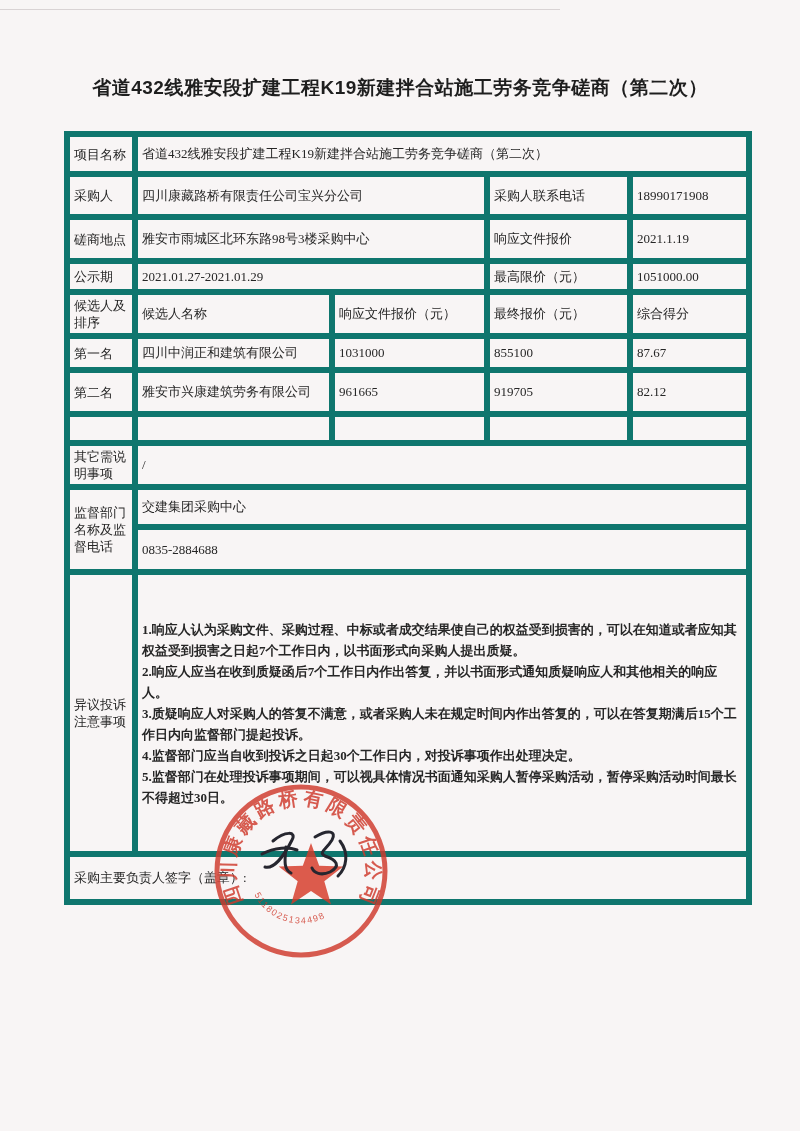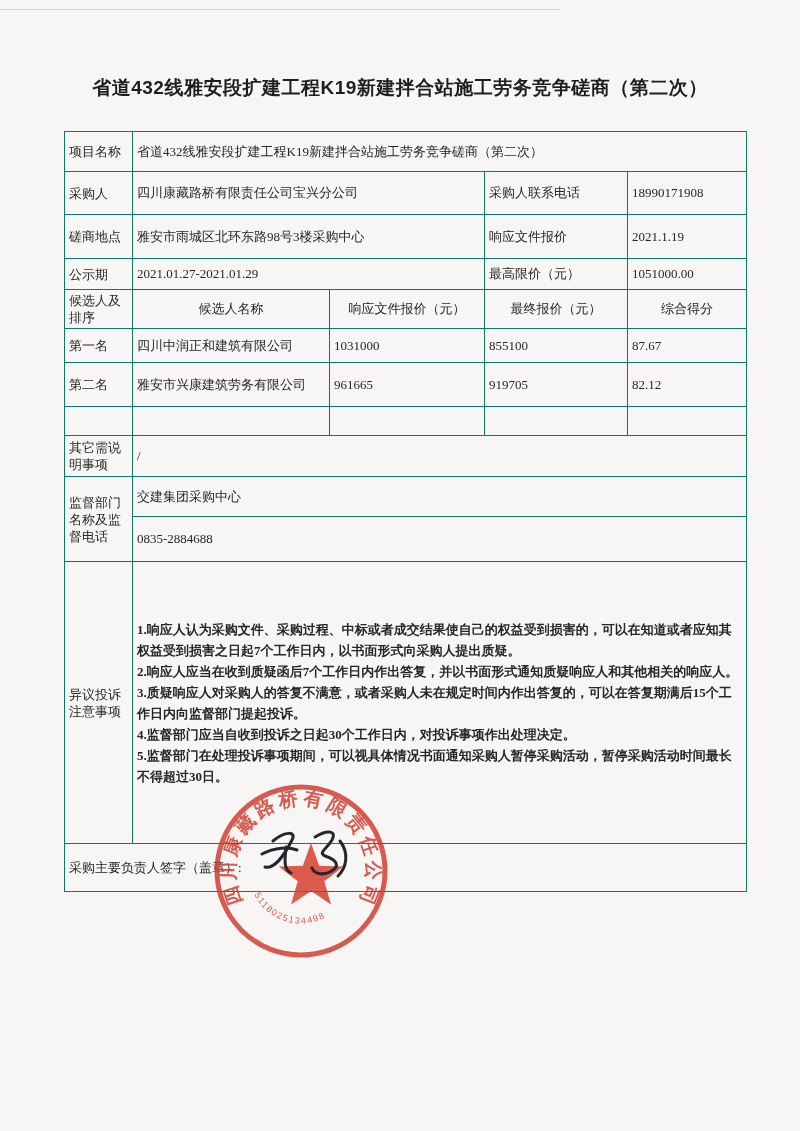--- a/index.html
+++ b/index.html
@@ -24,32 +24,32 @@
     color:#1e1e1e;
     letter-spacing:0.5px;
   }
   table.doc{
     position:absolute;left:64px;top:131px;
     width:682px;
     border-collapse:collapse;
     table-layout:fixed;
   }
   table.doc td{
-    border:1px solid #0f766e;
+    border:6px solid #0f766e;
     box-sizing:border-box;
     font-size:13px;
     padding:2px 4px;
     vertical-align:middle;
     color:#262626;
     overflow:hidden;
   }
   td.lbl{padding-left:5px;text-align:left;line-height:17px;}
   td.val{padding-left:7px;text-align:left;}
   td.ctr{text-align:left;}
-  td.head{text-align:center;}
+  td.head{}
   .obj-cell{line-height:21px;font-size:13.5px;padding:6px 8px 6px 5px;}
   .obj-cell div{margin:0;font-weight:bold;}
   .sig-label{font-size:13.5px;}
   .stamp{
     position:absolute;left:191px;top:761px;width:220px;height:220px;
     pointer-events:none;
   }
   .stamp svg{display:block;}
 </style>
 </head>

